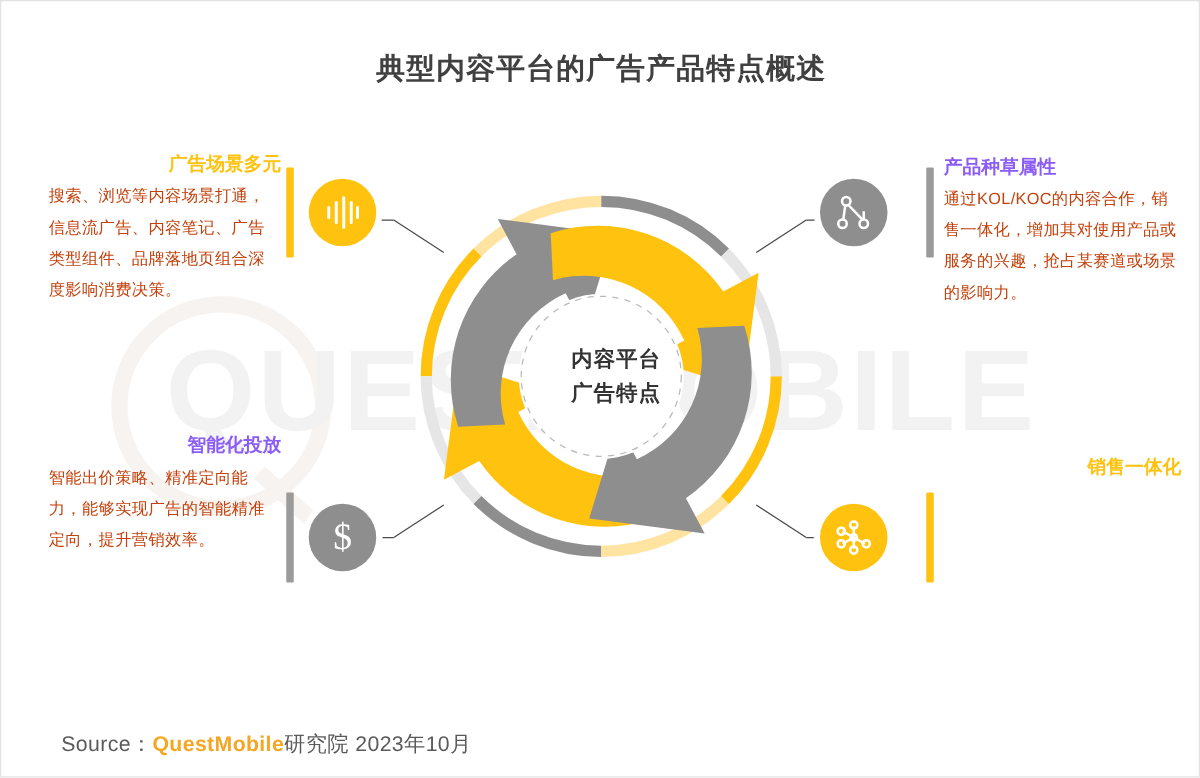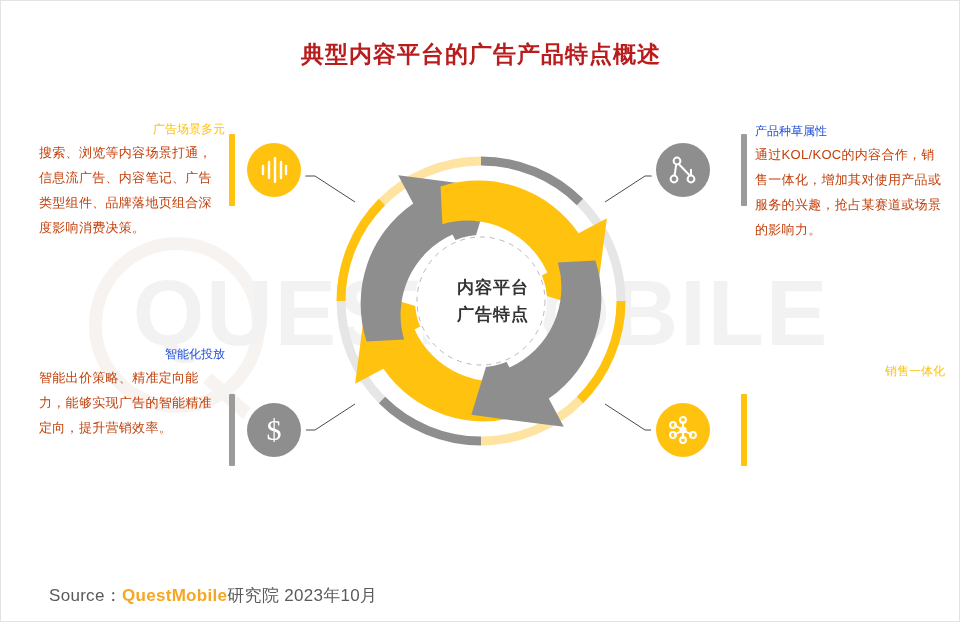--- a/index.html
+++ b/index.html
@@ -31,48 +31,48 @@
   }
   .wm-q:after{
     content:"";position:absolute;right:-6px;bottom:-4px;
     width:58px;height:13px;background:#f7f3f0;
     transform:rotate(42deg);transform-origin:center;
   }
 
   
   .title{
     position:absolute;left:0;top:38px;width:960px;text-align:center;
-    font-size:23px;font-weight:bold;color:#b91c1c;letter-spacing:1px;
+    font-size:23px;font-weight:bold;color:#404040;letter-spacing:1px;
     z-index:5;
   }
 
   
   .ring-wrap{
     position:absolute;left:325px;top:118px;width:310px;height:365px;z-index:2;
   }
   .ring-wrap svg{display:block;}
   .center-label{
     position:absolute;left:0;top:0;width:310px;height:365px;
     display:flex;flex-direction:column;align-items:center;justify-content:center;
     pointer-events:none;
   }
   .center-label span{
     font-size:17px;font-weight:bold;color:#333;line-height:1.55;letter-spacing:1px;margin-left:24px;
   }
 
   
   .block{position:absolute;z-index:4;}
   .block .head{
-    font-size:12px;font-weight:normal;line-height:1.4;margin-bottom:3px;
+    font-size:15px;font-weight:bold;line-height:1.4;margin-bottom:3px;
   }
   .block .body{
     font-size:13px;color:#c2410c;line-height:1.92;letter-spacing:.3px;
   }
   .head.yellow{color:#FFC20E;}
-  .head.grey{color:#1d4ed8;}
+  .head.grey{color:#8b5cf6;}
 
   .block.left{text-align:left;width:186px;}
   .block.left .head{text-align:right;}
   .block.right{text-align:left;width:190px;}
 
   
   .bar{position:absolute;width:6px;z-index:4;border-radius:1px;}
   .bar.yellow{background:#FFC20E;}
   .bar.grey{background:#9b9b9b;}
 

